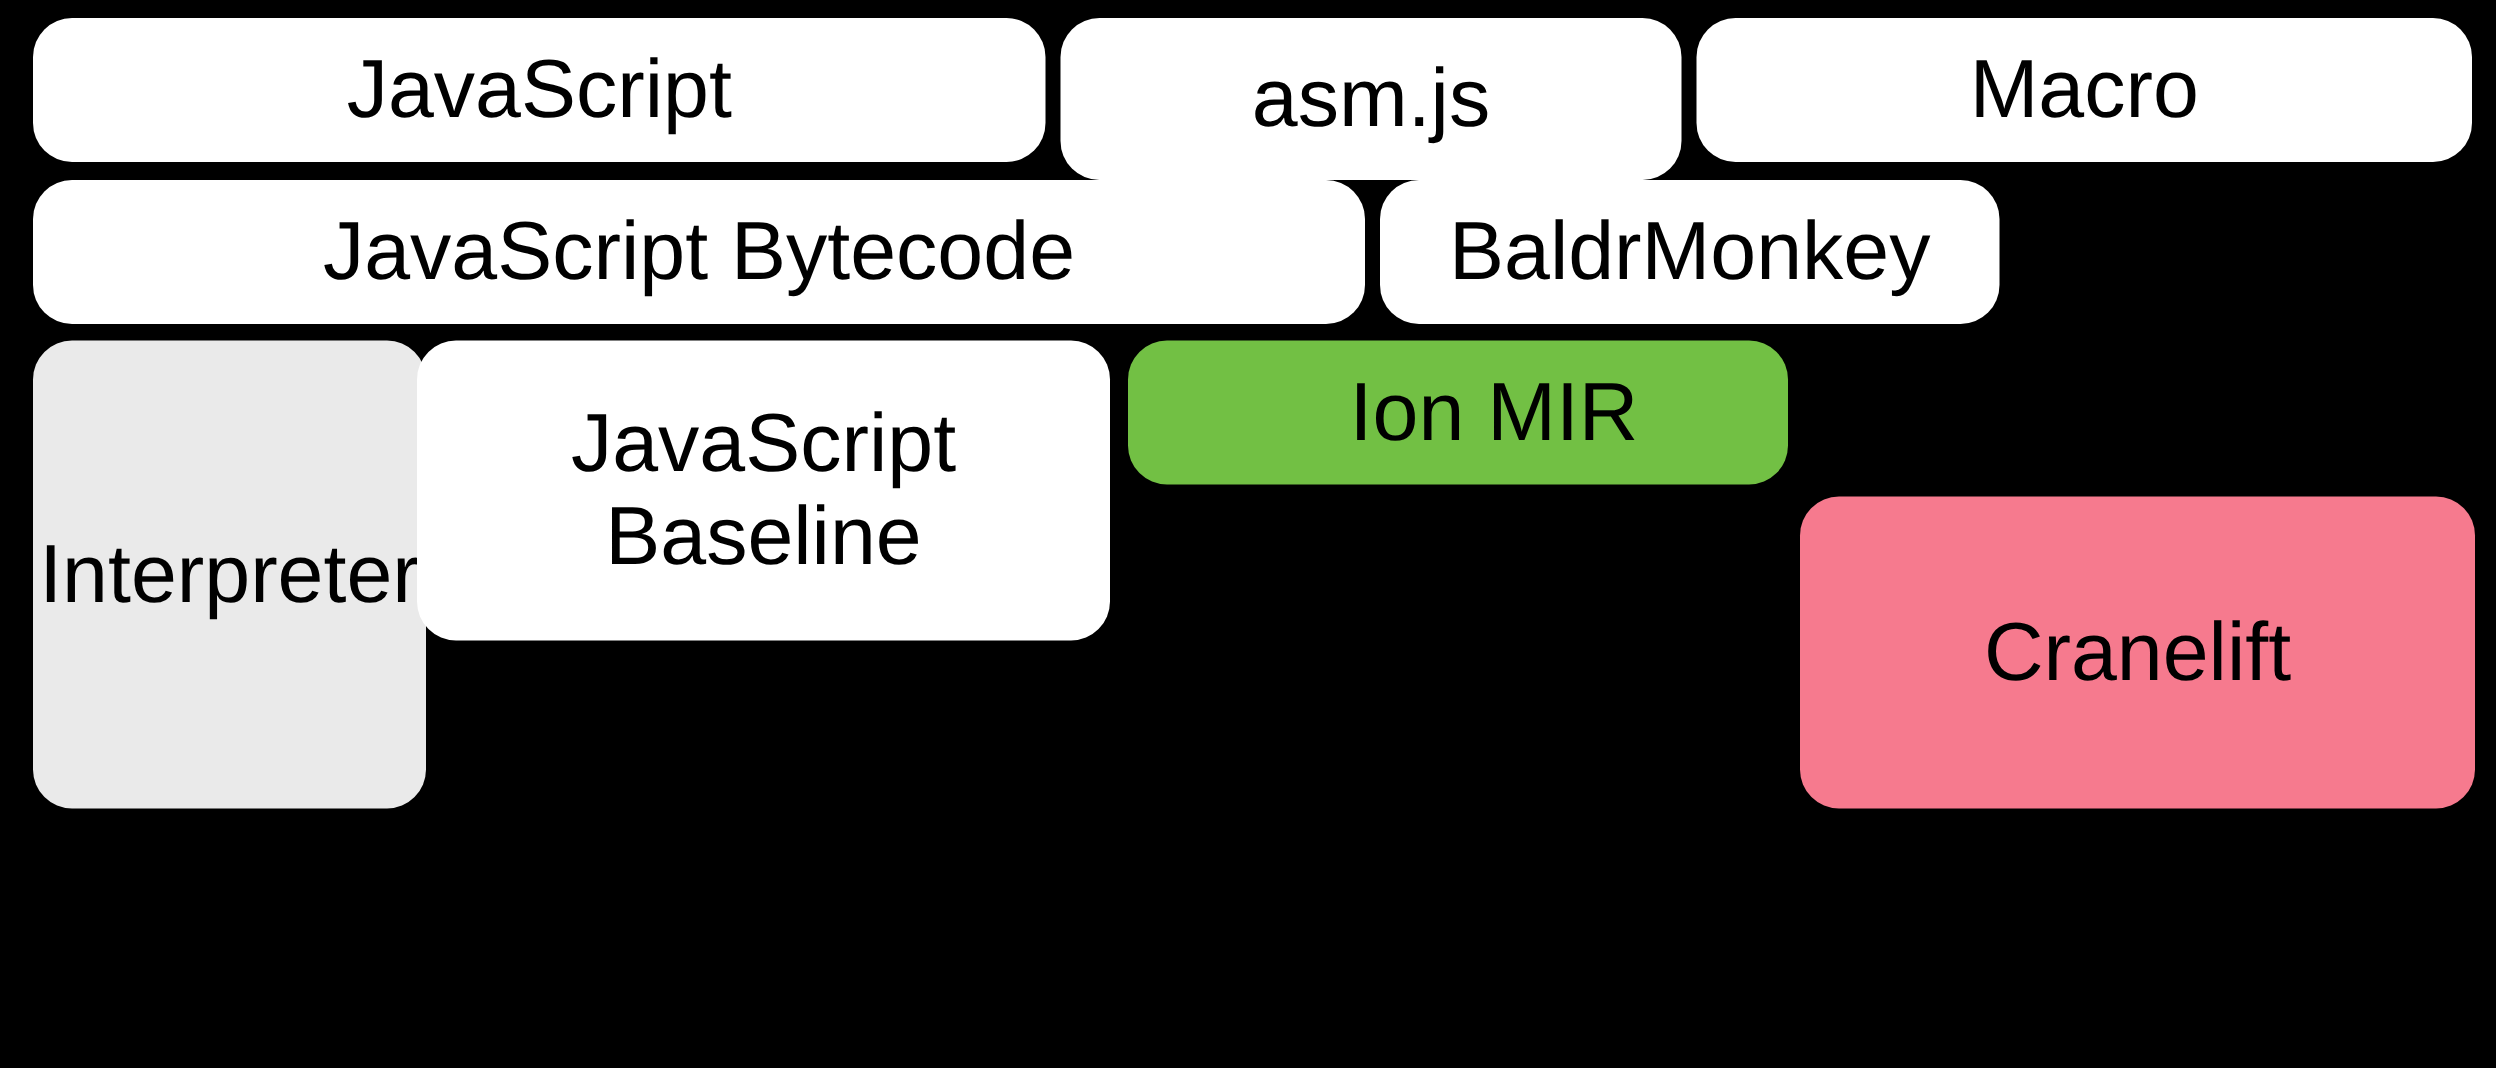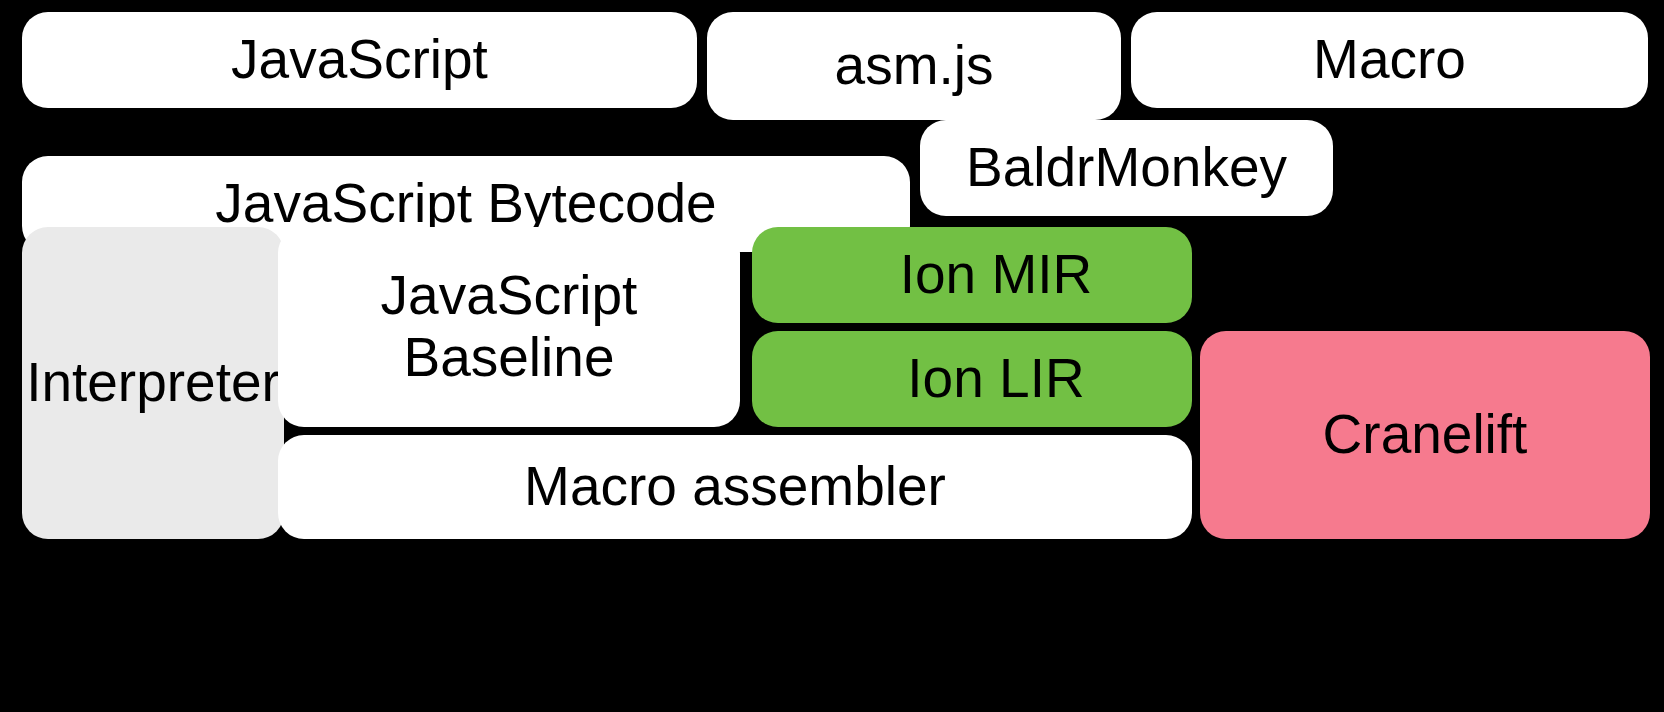--- a/index.html
+++ b/index.html
@@ -42,31 +42,29 @@
 <body>
 
 <div id="diagram">
 
   <div class="node fill-white t-lg" style="left:22px;  top:12px;  width:675px; height:96px;">JavaScript</div>
 
   <div class="node fill-white t-lg" style="left:707px; top:12px;  width:414px; height:108px;">asm.js</div>
 
   <div class="node fill-white t-lg" style="left:1131px; top:12px; width:517px; height:96px;">Macro</div>
 
-  <div class="node fill-white t-lg" style="left:22px;  top:120px; width:888px; height:96px;margin-top:36px;">JavaScript Bytecode</div>
+  <div class="node fill-white t-lg" style="left:22px;  top:120px; width:888px; height:96px;">JavaScript Bytecode</div>
 
   <div class="node fill-white t-lg" style="left:920px; top:120px; width:413px; height:96px;">BaldrMonkey</div>
 
   <div class="node fill-gray t-lg" style="left:22px;  top:227px; width:262px; height:312px;">Interpreter</div>
 
   <div class="node fill-white t-lg" style="left:278px; top:227px; width:462px; height:200px;">JavaScript
 Baseline</div>
 
   <div class="node fill-green t-lg" style="left:752px; top:227px; width:440px; height:96px;">Ion MIR</div>
 
-  <div class="node fill-green t-lg" style="left:752px; top:331px; width:440px; height:96px;">Ion LIR</div>
 
   <div class="node fill-pink t-lg" style="left:1200px; top:331px; width:450px; height:208px;">Cranelift</div>
 
-  <div class="node fill-white t-lg" style="left:278px; top:435px; width:914px; height:104px;">Macro assembler</div>
 
 
 </div>
 
 </body></html>

